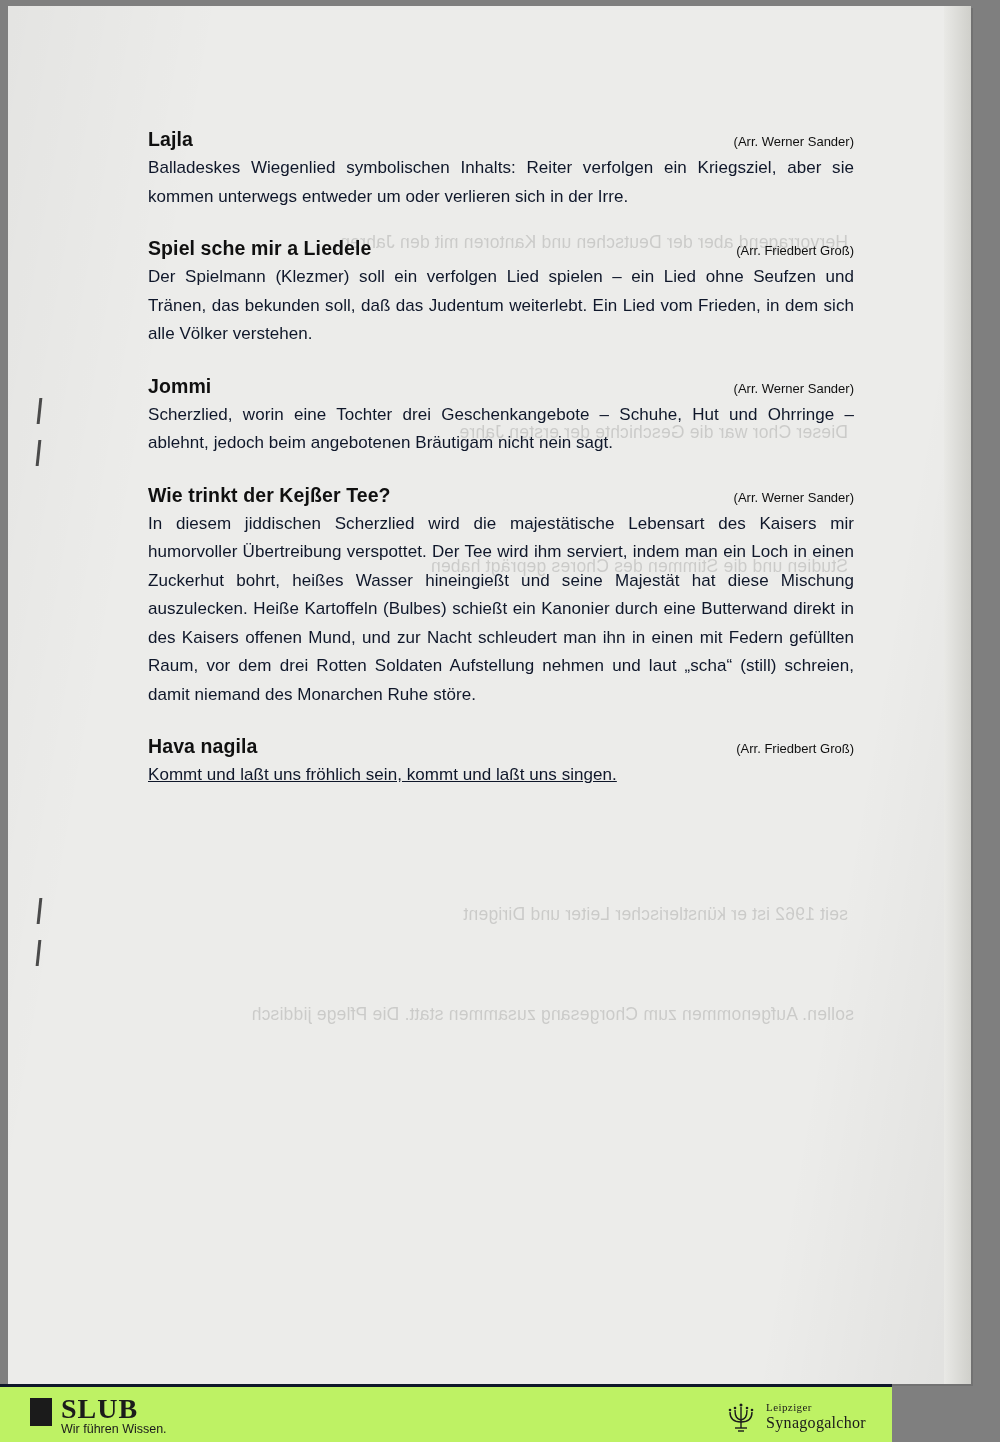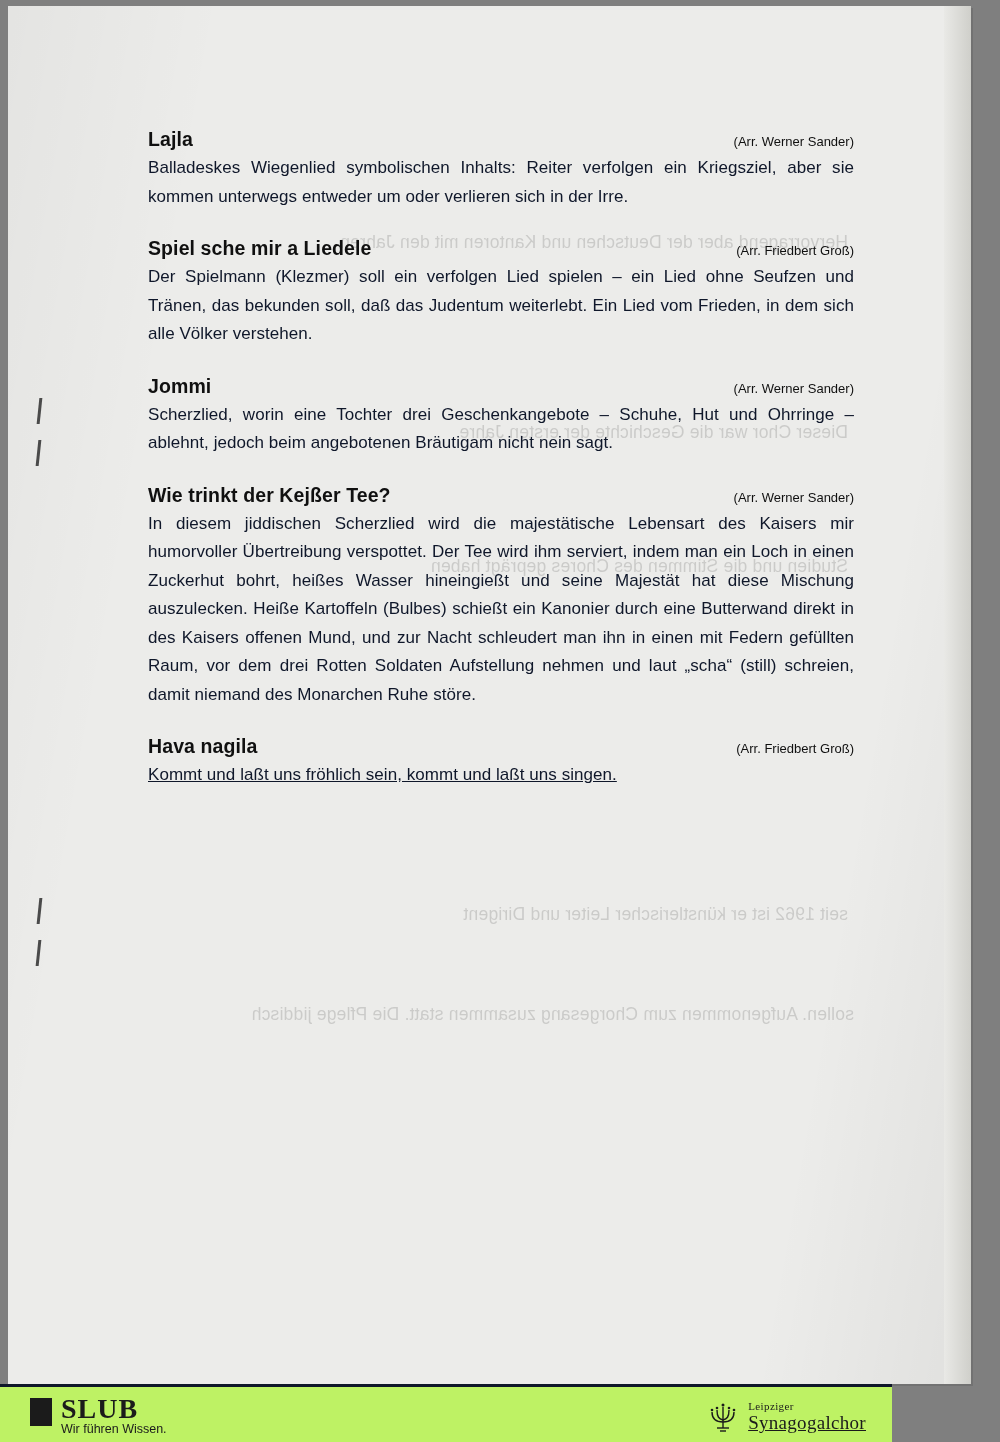--- a/index.html
+++ b/index.html
@@ -174,24 +174,23 @@
     margin-left: 8px;
   }
   .choir-l1 {
     font-family: "Liberation Serif", serif;
     font-size: 11px;
     letter-spacing: 0.4px;
     color: #1b1b1b;
   }
   .choir-l2 {
     font-family: "Liberation Serif", serif;
-    font-size: 19px;
+    font-size: 16px;
     letter-spacing: 0.3px;
     color: #1b1b1b;
-    text-decoration: underline;
   }
 </style>
 </head>
 <body>
 
 <div class="page">
 
   <div class="sheet-edge-left"></div>
   <div class="sheet"></div>
   <div class="sheet-edge-right"></div>

